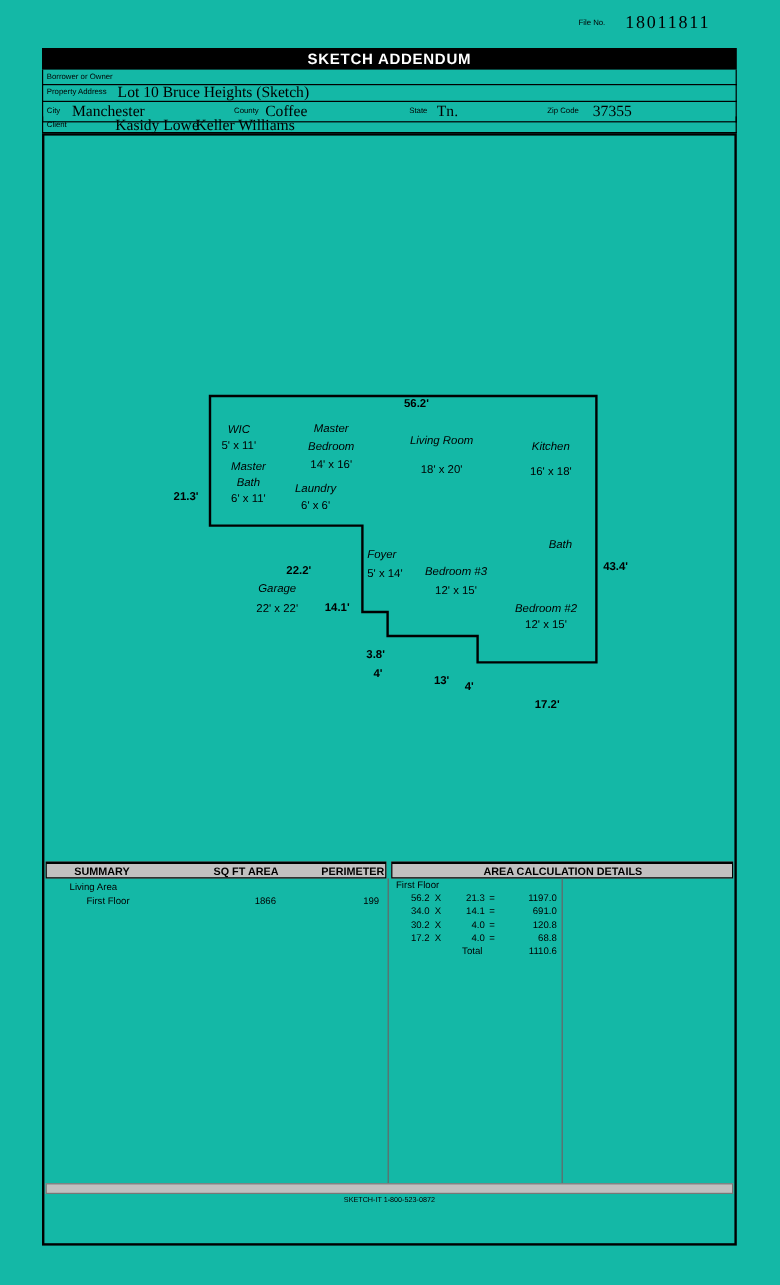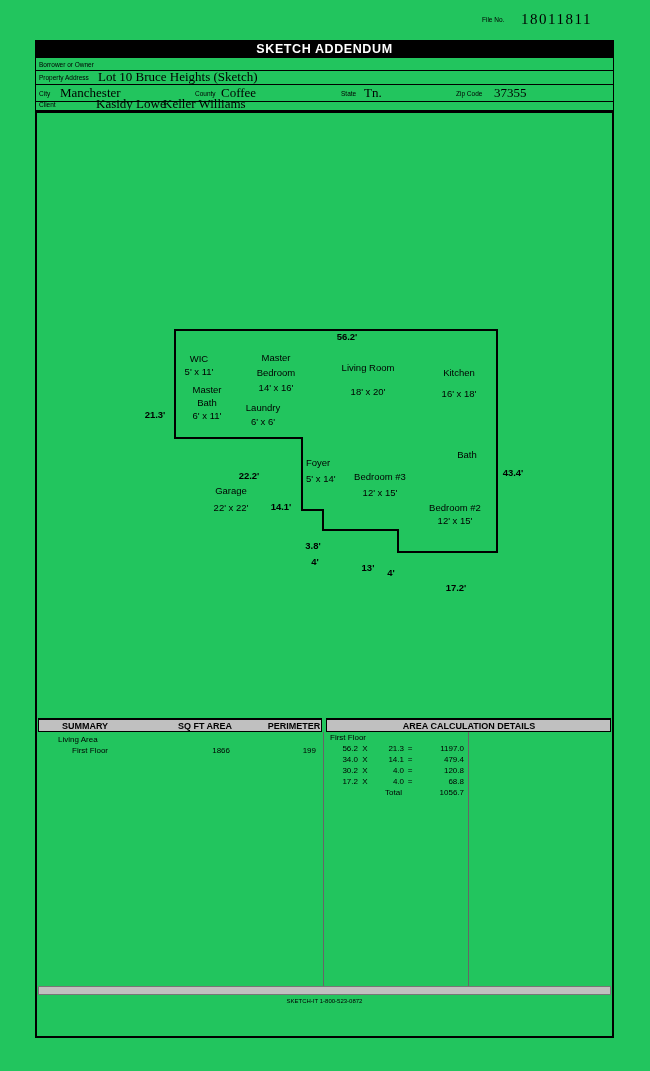--- a/index.html
+++ b/index.html
@@ -1,16 +1,16 @@
 <!DOCTYPE html>
 <html><head>
 <meta charset="utf-8">
 <style>
   html,body{margin:0;padding:0;background:#fff;}
-  .page{position:relative;width:650px;height:1071px;background:#22c55e;
+  .page{position:relative;width:650px;height:1071px;background:#14b8a6;
         font-family:"Liberation Sans",sans-serif;color:#000;overflow:hidden;}
 
   
   .fileno-label{position:absolute;left:482px;top:16px;font-size:6.5px;}
   .fileno-value{position:absolute;left:521px;top:11px;font-family:"Liberation Serif",serif;
                 font-size:15px;letter-spacing:1.5px;}
 
   
   .title-bar{position:absolute;left:35px;top:40px;width:579px;height:18px;background:#000000;
              color:#ffffff;display:flex;align-items:center;justify-content:center;
@@ -28,21 +28,21 @@
         transform:translateY(-50%);white-space:nowrap;}
 
   
   .big-box{position:absolute;left:35px;top:111px;width:579px;height:927px;
            border:2px solid #000;box-sizing:border-box;}
 
   
   .plan-svg{position:absolute;left:0;top:0;pointer-events:none;}
   .room{position:absolute;text-align:center;font-size:9.5px;transform:translateX(-50%);
         white-space:nowrap;}
-  .room .rname{white-space:pre-line;}
+  .room .rname{white-space:pre-line;font-style:italic;}
   .room.la{transform:none;text-align:left;}
   .lh13{line-height:13px;} .lh14{line-height:14px;} .lh15{line-height:15px;}
   .lh16{line-height:16px;} .lh17{line-height:17px;} .lh21{line-height:21px;}
   .lh24{line-height:24px;}
   .dim{position:absolute;font-size:9.5px;font-weight:bold;white-space:nowrap;
        transform:translateX(-50%);margin-top:26px;}
 
   
   .tbl-head{position:absolute;top:718px;height:14px;background:#c0c0c0;
             border:1px solid #000;border-top:2px solid #000;box-sizing:border-box;}
@@ -190,39 +190,39 @@
         <span class="cx">X</span>
         <span class="ch">21.3</span>
         <span class="ce">=</span>
         <span class="ca">1197.0</span>
     </div>
     <div class="calc-row">
       <span class="cw">34.0</span>
         <span class="cx">X</span>
         <span class="ch">14.1</span>
         <span class="ce">=</span>
-        <span class="ca">479.4</span>
+        <span class="ca">691.0</span>
     </div>
     <div class="calc-row">
       <span class="cw">30.2</span>
         <span class="cx">X</span>
         <span class="ch">4.0</span>
         <span class="ce">=</span>
         <span class="ca">120.8</span>
     </div>
     <div class="calc-row">
       <span class="cw">17.2</span>
         <span class="cx">X</span>
         <span class="ch">4.0</span>
         <span class="ce">=</span>
         <span class="ca">68.8</span>
     </div>
     <div class="calc-row">
       <span class="ct">Total</span>
-        <span class="ca">1056.7</span>
+        <span class="ca">1110.6</span>
     </div>
   </div>
 
   <div class="bottom-bar"></div>
   <div class="branding">SKETCH-IT 1-800-523-0872</div>
 
 
 </div>
 
 </body></html>

